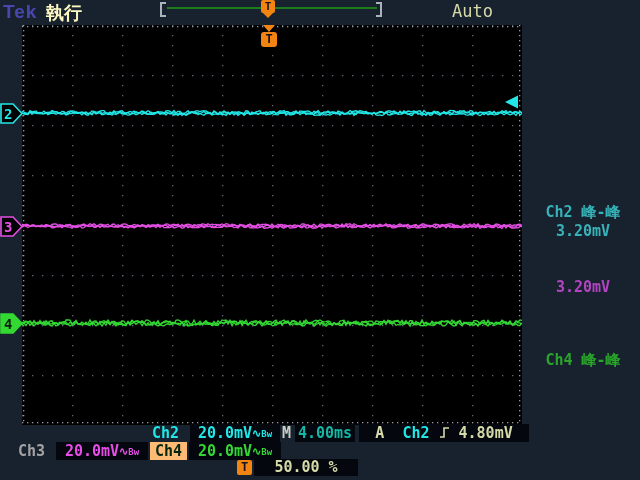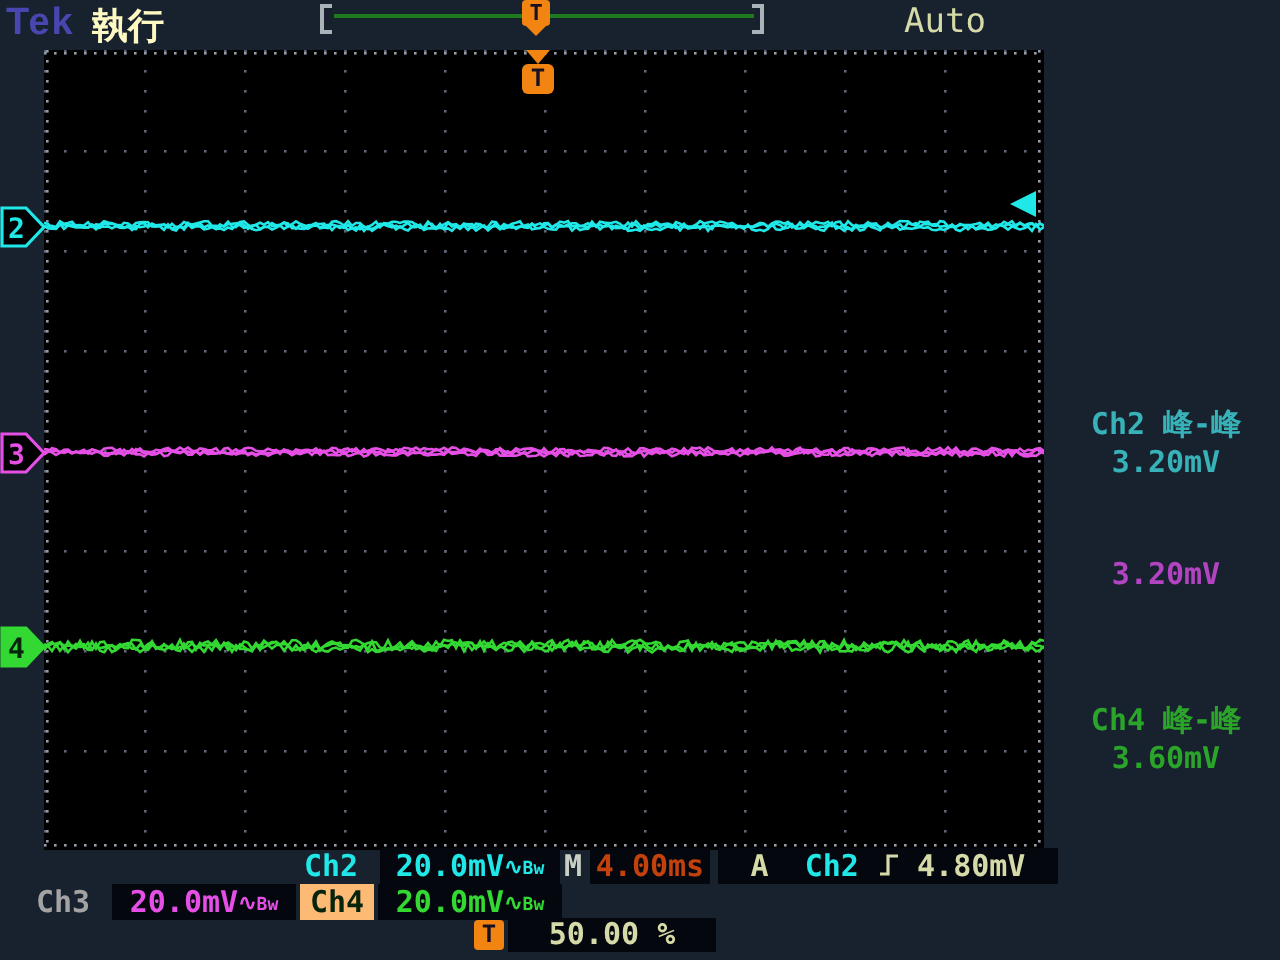--- a/index.html
+++ b/index.html
@@ -1386,28 +1386,27 @@
 
   <div class="meas m0" style="color: rgb(55, 178, 184);">
     <div>Ch2 峰-峰</div>
     <div>3.20mV</div>
   </div>
   <div class="meas m1" style="color: rgb(178, 68, 194);">
     <div>3.20mV</div>
   </div>
   <div class="meas m2" style="color: rgb(42, 165, 42);">
     <div>Ch4 峰-峰</div>
-    <div>3.60mV</div>
   </div>
 
   <div class="brow row1">
     <span class="chlab r1-ch" style="color: rgb(33, 232, 232);">Ch2</span>
     <span class="box r1-scale" style="color: rgb(33, 232, 232);"><span>20.0mV</span><span class="cpl">∿</span><span class="bw">Bw</span></span>
     <span class="chlab r1-m" style="color: rgb(201, 207, 196);">M</span>
-    <span class="box r1-time" style="color: #c2410c;">4.00ms</span>
+    <span class="box r1-time" style="color: #14b8a6;">4.00ms</span>
     <span class="box r1-trig" style="color: rgb(214, 218, 168);">
       <span>A</span>&nbsp;
       <span style="color: rgb(33, 232, 232);">Ch2</span>
       <svg class="slope" width="11" height="13">
           <path d="M1,11 H5 V2 H10" fill="none" stroke="#d6daa8" stroke-width="1.6"></path>
         </svg>
       <span>4.80mV</span>
     </span>
   </div>
 

